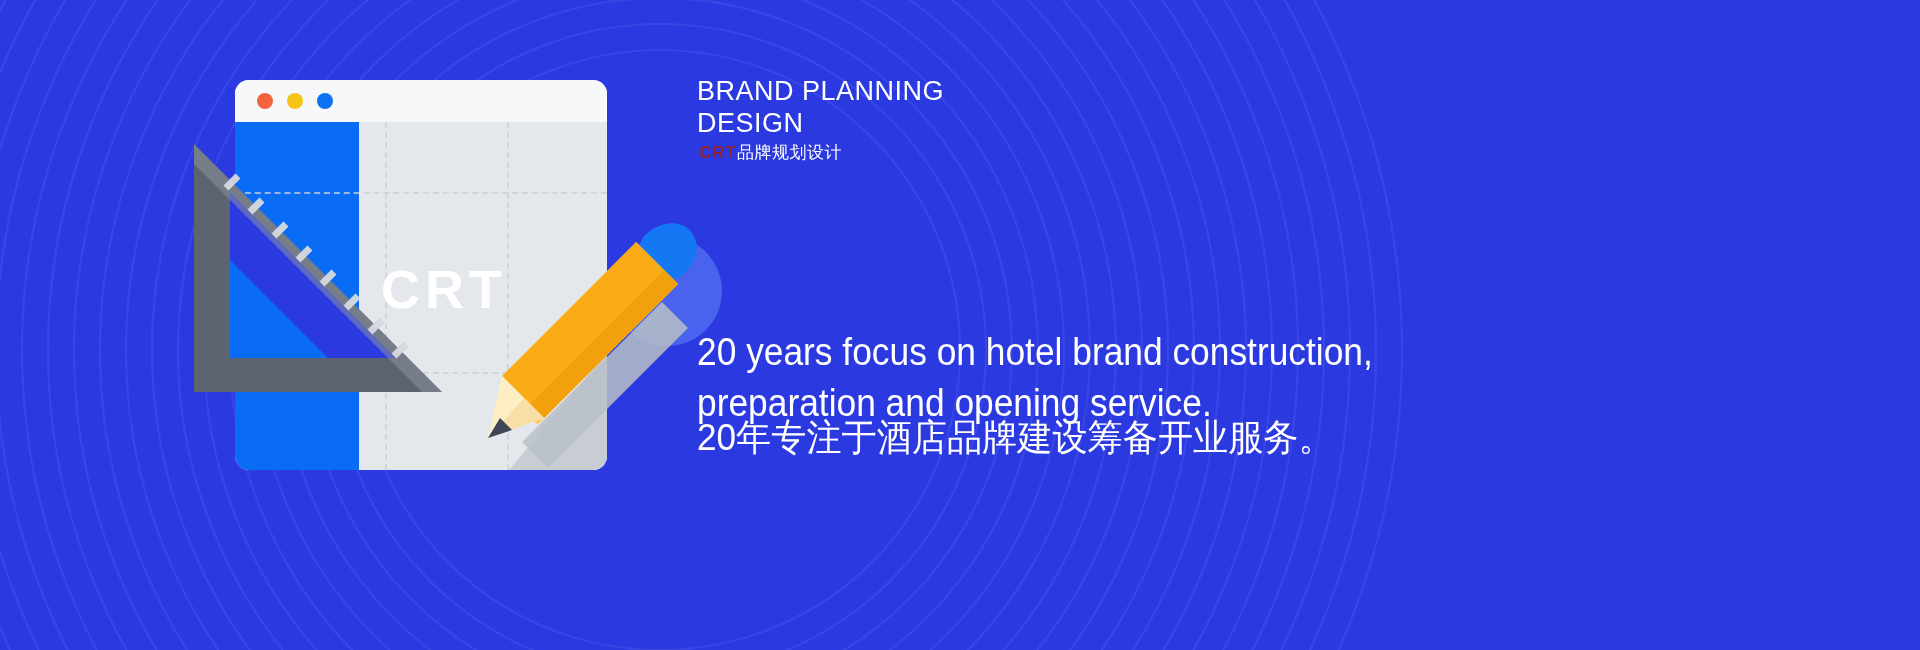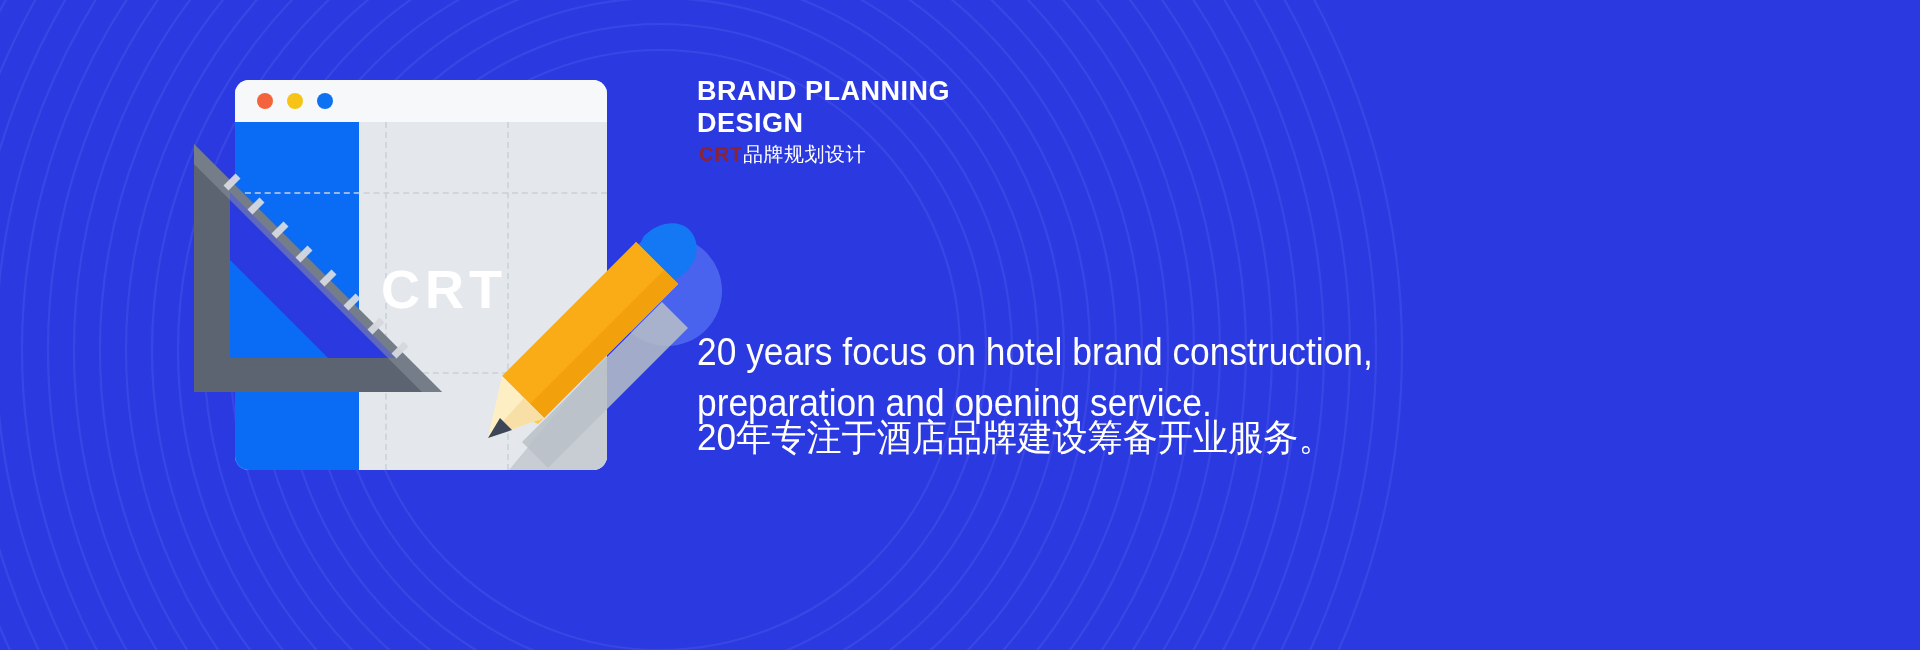--- a/index.html
+++ b/index.html
@@ -88,26 +88,26 @@
   .ruler { position:absolute; left:0px; top:80px; width:256px; height:260px; }
 
   
   .pencil { position:absolute; left:258px; top:160px; width:250px; height:250px; }
 
   
   .copy { position:absolute; left:697px; top:0; width:1180px; height:650px; }
   .eyebrow {
     position:absolute; left:0; top:76px;
     color:#ffffff;
-    font-size:27px; line-height:1.18; font-weight:700;
+    font-size:27px; line-height:1.18; font-weight:400;
     letter-spacing:.5px; white-space:pre-line;
   }
   .eyebrow-cn {
     position:absolute; left:2px; top:141px;
-    font-size:20px; color:#ffffff; letter-spacing:.5px;
+    font-size:17px; color:#ffffff; letter-spacing:.5px;
   }
   .eyebrow-cn .mark { color:#8e2230; font-weight:700; letter-spacing:1px; }
   .headline {
     position:absolute; left:0; top:327px;
     color:#ffffff;
     font-size:38px; line-height:1.33; font-weight:400;
     font-stretch:condensed;
     transform:scaleX(.93); transform-origin:left top;
     white-space:pre-line;
   }

